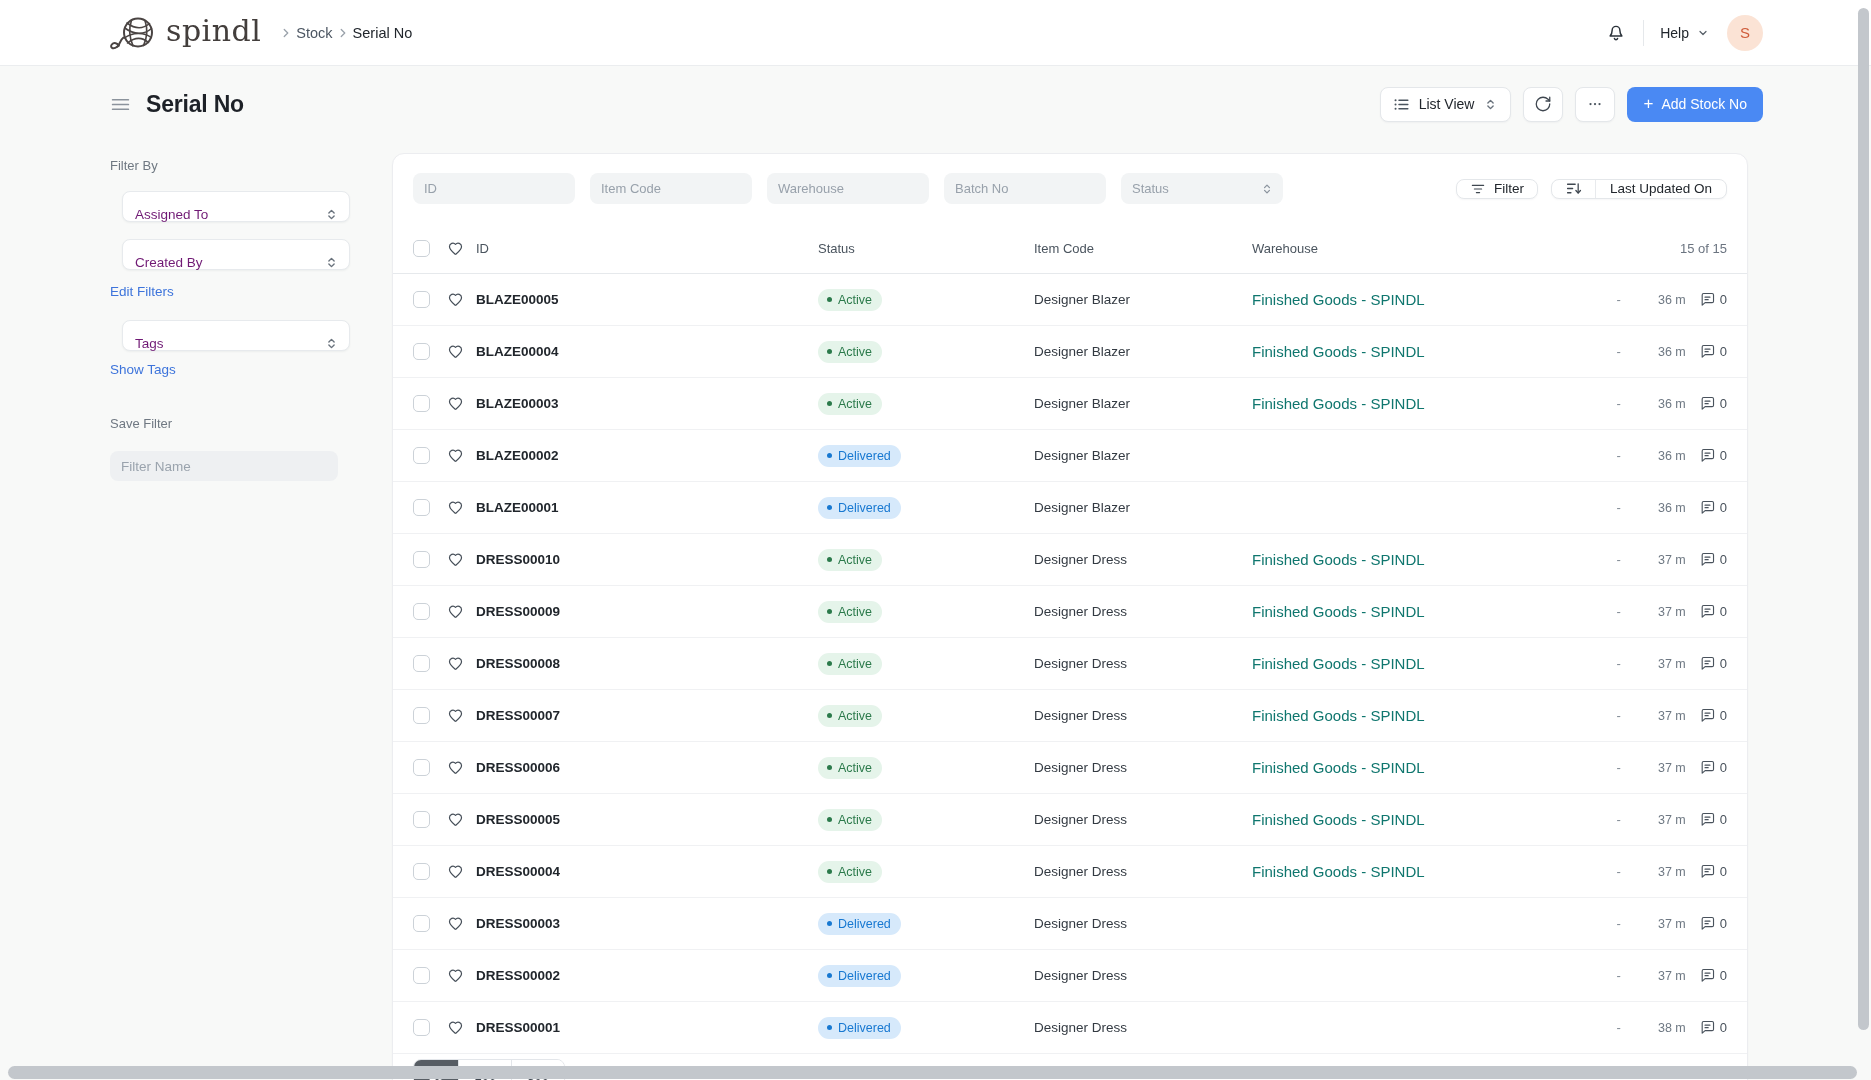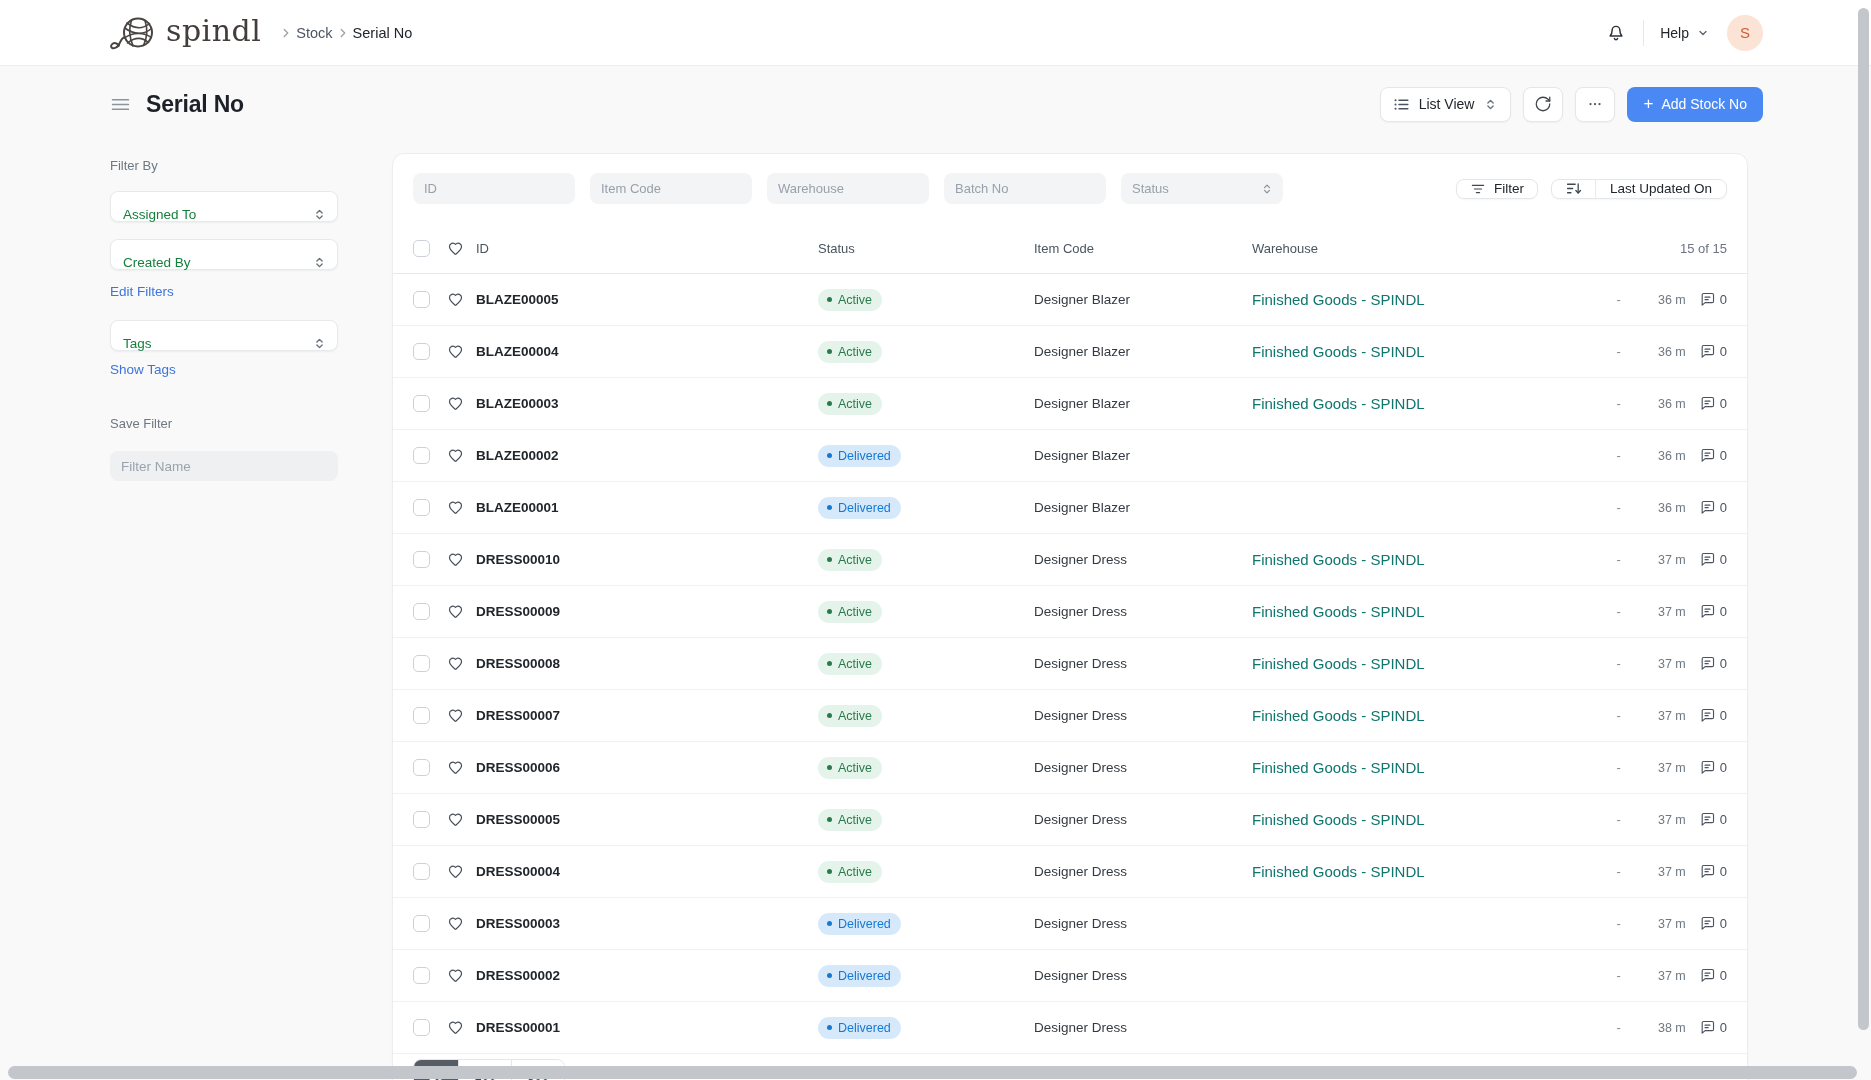--- a/index.html
+++ b/index.html
@@ -75,21 +75,21 @@
   .plus-glyph { font-size:17px; line-height:1; font-weight:400; margin-top:-1px; }
 
   
   .sidebar { position:absolute; left:110px; top:150px; width:228px; }
   .side-label { font-size:13px; color:#6f7882; margin-top:8px; }
   .side-select {
     margin-top:18px; width:228px; height:31px; background:#fff;
     border:1px solid #e7eaed; border-radius:8px;
     box-shadow:0 1px 2px rgba(25,30,40,0.05);
     display:flex; align-items:center; justify-content:space-between;
-    padding:15px 10px 0 12px; font-size:13.5px; color:#15803d; cursor:pointer;
+    padding:15px 10px 0 12px; font-size:13.5px; color:#701a75; cursor:pointer;margin-left:12px;
   }
   .side-select.mt17 { margin-top:17px; }
   .side-select.mt20 { margin-top:20px; }
   .side-link { display:inline-block; margin-top:14px; font-size:13.5px; color:#3d74db; cursor:pointer; text-decoration:none; }
   .side-link.mt11 { margin-top:11px; }
   .save-label { margin-top:38px; }
   .filter-name-input {
     margin-top:20px; width:228px; height:30px; background:#eef0f2; border:none;
     border-radius:8px; padding:0 11px; font-family:inherit; font-size:13.5px;
     color:#2b323a; outline:none;

